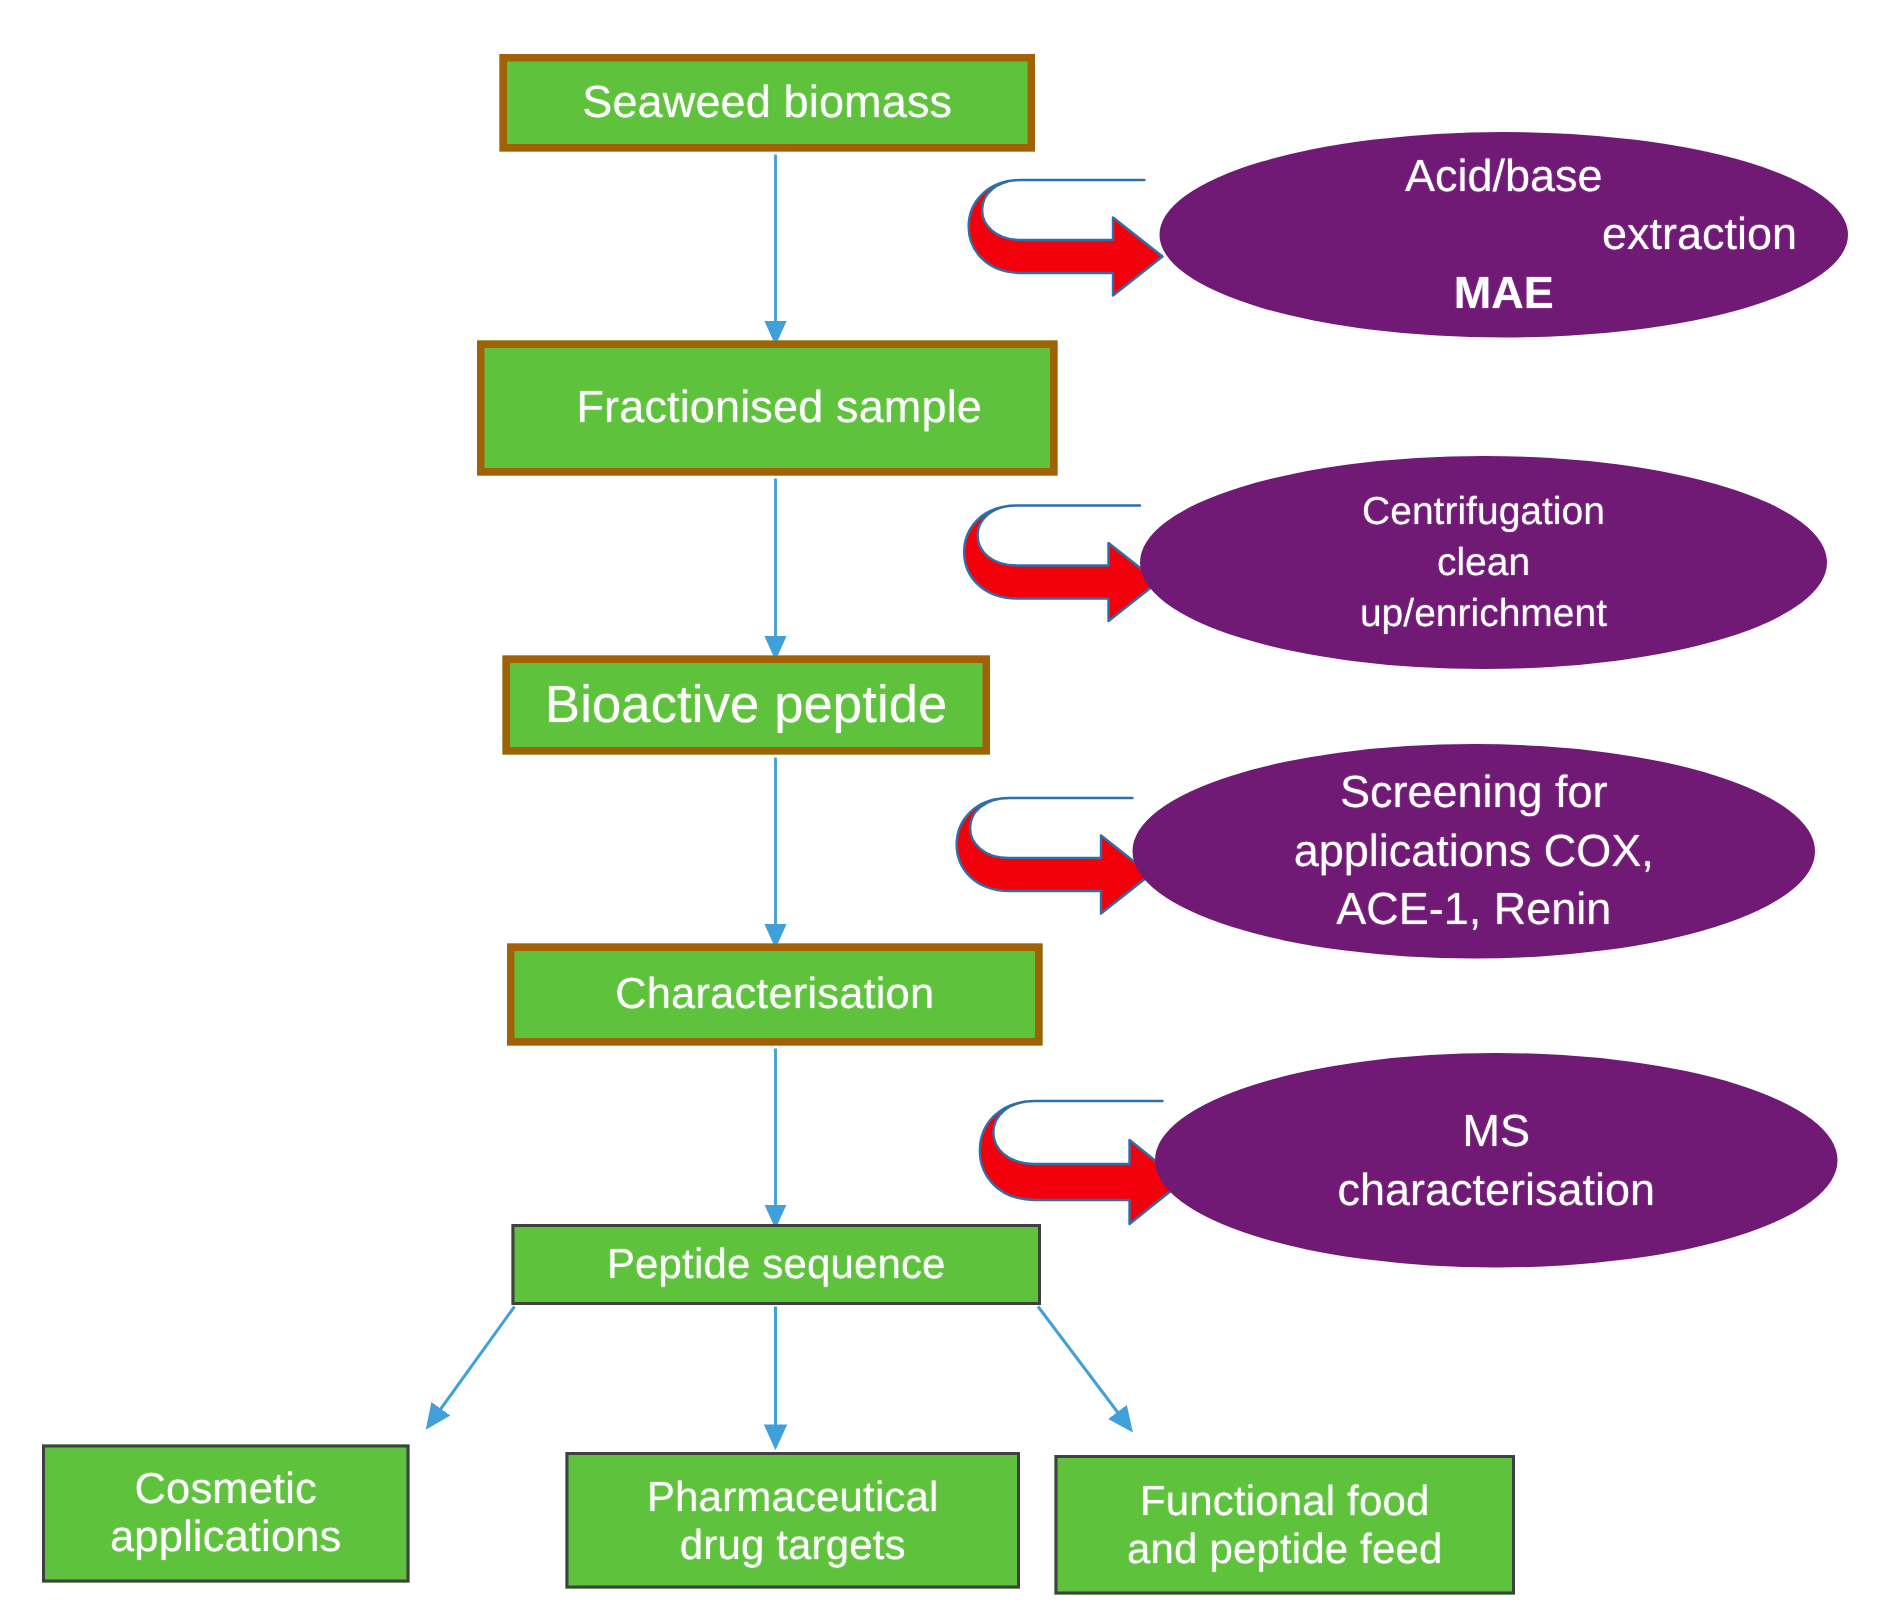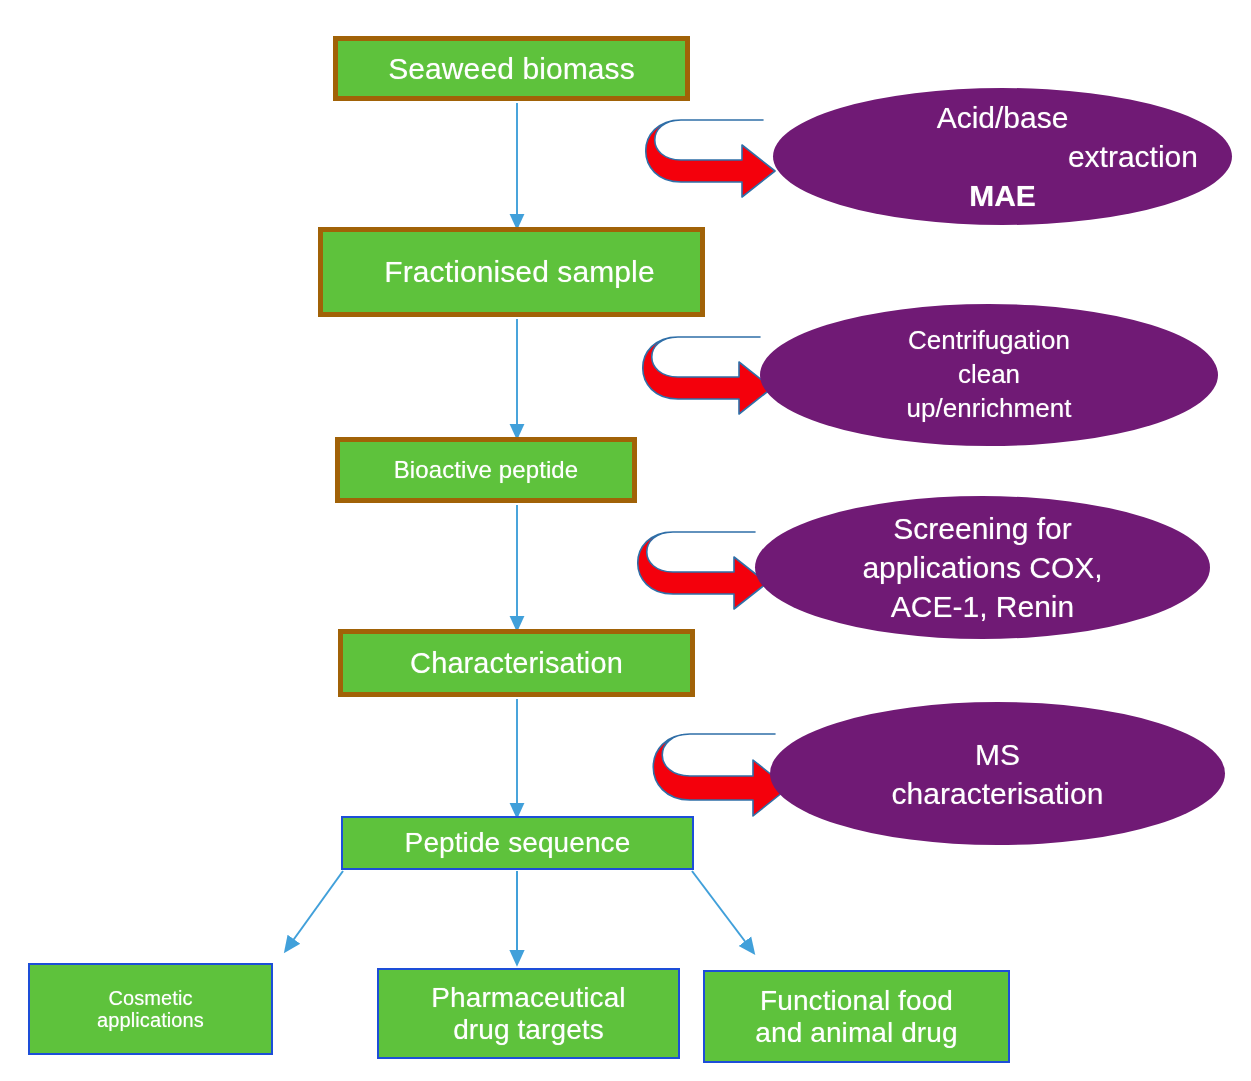--- a/index.html
+++ b/index.html
@@ -31,21 +31,21 @@
     font-weight: 400;
     line-height: 1.12;
     letter-spacing: 0.1px;
     padding: 2px 6px;
     text-shadow: 0 0 1px rgba(255,255,255,0.55);
   }
   .proc-box.dark-edge {
     border: 5px solid #a16207;
   }
   .proc-box.blue-edge {
-    border: 2px solid #1d4ed8;
+    border: 2px solid #404040;
   }
   
   .ellipse {
     position: absolute;
     box-sizing: border-box;
     background: #701a75;
     border-radius: 50%;
     display: flex;
     align-items: center;
     justify-content: center;
@@ -145,21 +145,21 @@
   </svg>
 
   <div class="proc-box dark-edge" style="left:333px; top:36px; width:357px; height:65px; font-size:30px;">
     <span>Seaweed biomass</span>
   </div>
 
   <div class="proc-box dark-edge" style="left:318px; top:227px; width:387px; height:90px; font-size:30px;padding-left:22px;">
     <span>Fractionised sample</span>
   </div>
 
-  <div class="proc-box dark-edge" style="left:335px; top:437px; width:302px; height:66px; font-size:24px;">
+  <div class="proc-box dark-edge" style="left:335px; top:437px; width:325px; height:66px; font-size:35px;">
     <span>Bioactive peptide</span>
   </div>
 
   <div class="proc-box dark-edge" style="left:338px; top:629px; width:357px; height:68px; font-size:29px;">
     <span>Characterisation</span>
   </div>
 
   <div class="proc-box blue-edge" style="left:341px; top:816px; width:353px; height:54px; font-size:28px;">
     <span>Peptide sequence</span>
   </div>
@@ -188,34 +188,34 @@
     </span>
   </div>
 
   <div class="ellipse" style="left:770px; top:702px; width:455px; height:143px; font-size:30px;">
     <span>
       <span style="display: block;">MS</span>
       <span style="display: block;">characterisation</span>
     </span>
   </div>
 
-  <div class="proc-box blue-edge" style="left:28px; top:963px; width:245px; height:92px; font-size:20px;">
+  <div class="proc-box blue-edge" style="left:28px; top:963px; width:245px; height:92px; font-size:29px;">
     <span>
       <span>Cosmetic</span><br>
       <span>applications</span>
     </span>
   </div>
 
   <div class="proc-box blue-edge" style="left:377px; top:968px; width:303px; height:91px; font-size:28px;">
     <span>
       <span>Pharmaceutical</span><br>
       <span>drug targets</span>
     </span>
   </div>
 
   <div class="proc-box blue-edge" style="left:703px; top:970px; width:307px; height:93px; font-size:28px;">
     <span>
       <span>Functional food</span><br>
-      <span>and animal drug</span>
+      <span>and peptide feed</span>
     </span>
   </div>
 
 </div>
 
 </body></html>

